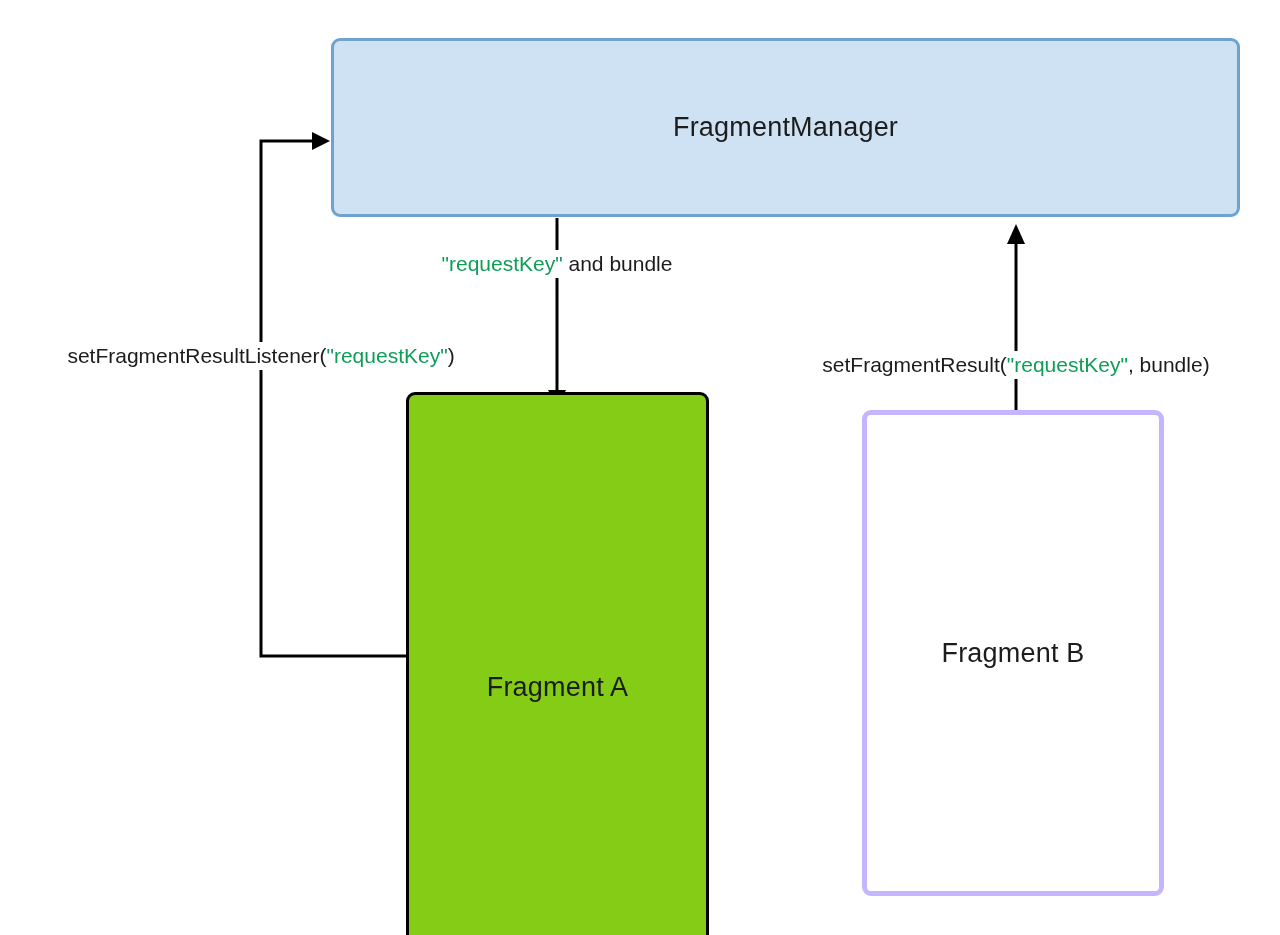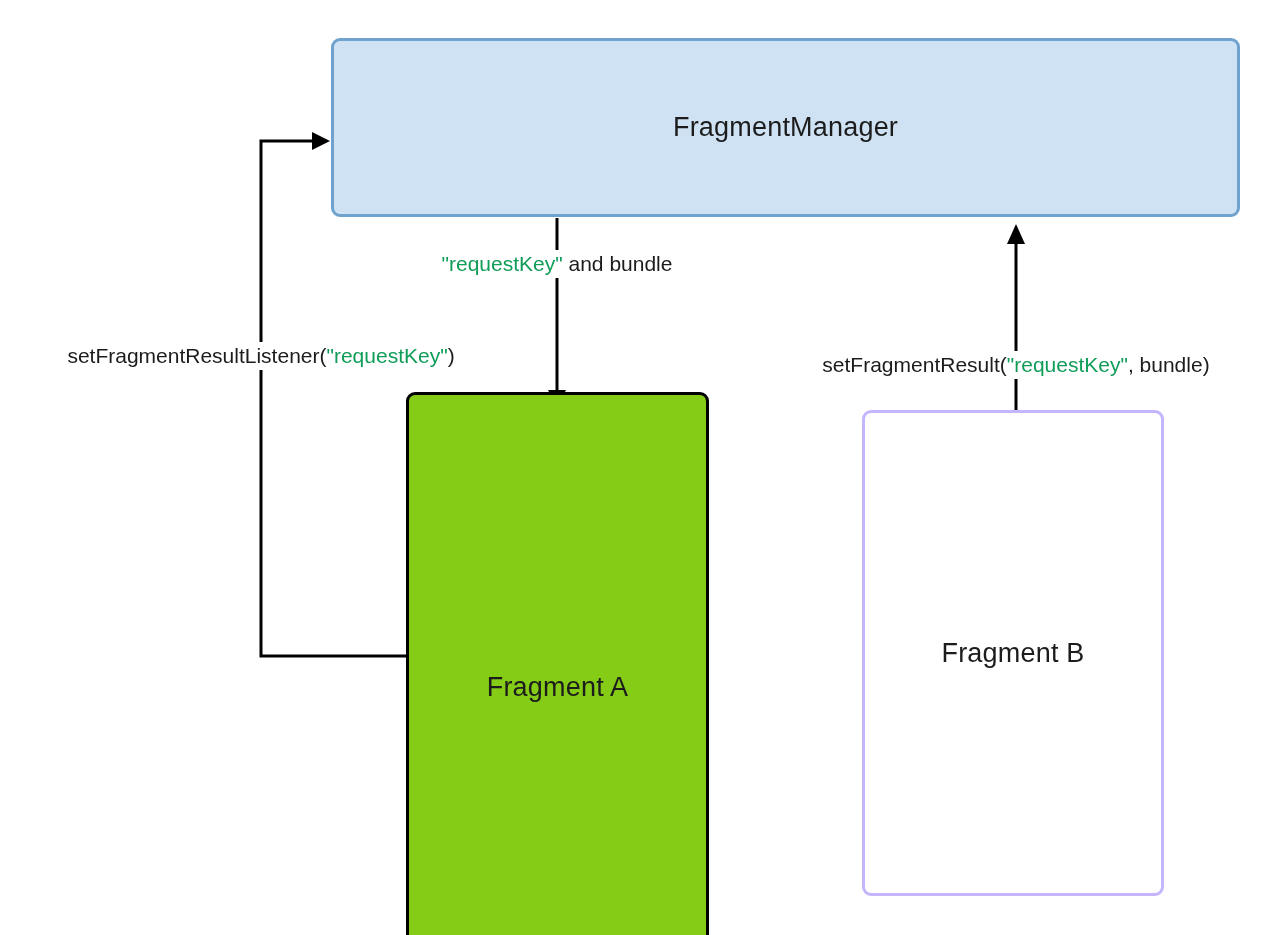--- a/index.html
+++ b/index.html
@@ -60,21 +60,21 @@
     height: 591px;
     background: #84cc16;
     border: 3px solid #000000;
   }
   .node-fragment-b {
     left: 862px;
     top: 410px;
     width: 302px;
     height: 486px;
     background: #ffffff;
-    border: 3px solid #c4b5fd;
+    border: 5px solid #c4b5fd;
   }
   .edge-label {
     position: absolute;
     transform: translate(-50%, -50%);
     background: #ffffff;
     padding: 2px 5px;
     font-size: 21px;
     color: #1c1c1c;
     white-space: nowrap;
   }

